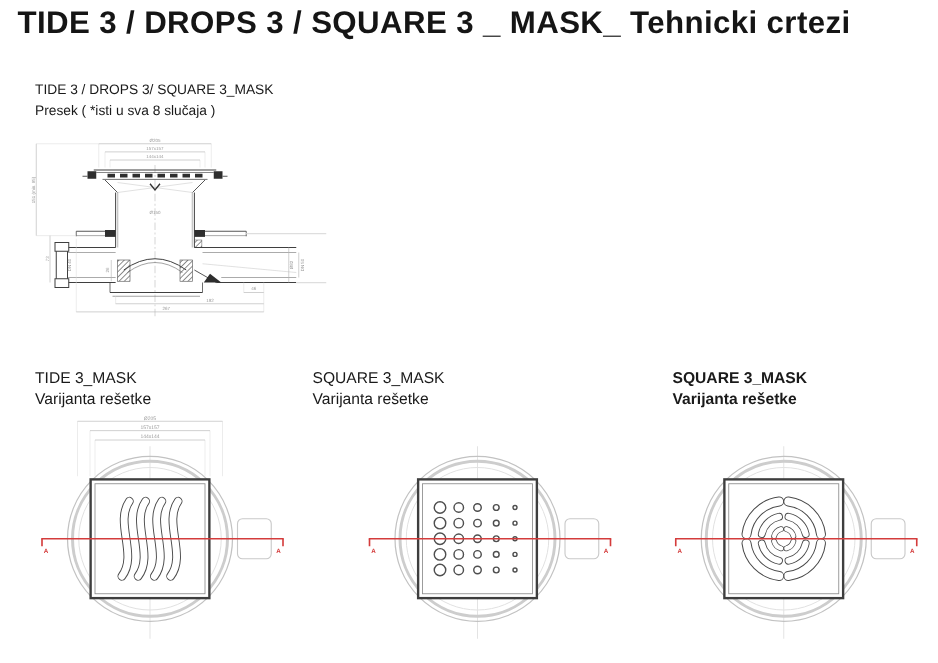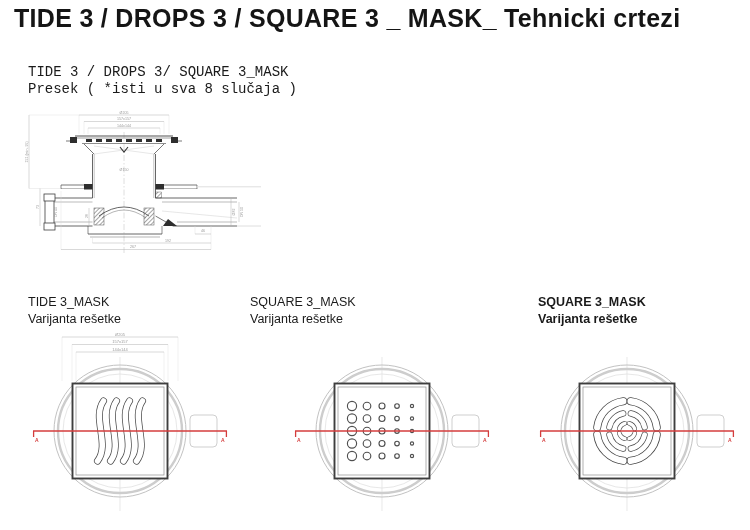--- a/index.html
+++ b/index.html
@@ -6,21 +6,21 @@
   body{
     width:750px;height:530px;position:relative;overflow:hidden;
     background:#ffffff;color:#141414;
     font-family:"Liberation Sans", sans-serif;
   }
   .abs{position:absolute;}
   #title{
     left:14px;top:4px;margin:0;font-size:25px;font-weight:700;
     letter-spacing:.3px;color:#151515;white-space:nowrap;
   }
-  .head-block{font-size:14px;line-height:17px;color:#1a1a1a;font-family:Liberation Mono, monospace;}
+  .head-block{font-size:11px;line-height:17px;color:#1a1a1a;}
   .fig-label{font-size:12.5px;line-height:17px;color:#1a1a1a;}
   svg{display:block;}
   svg text{font-family:"Liberation Sans", sans-serif;}
   
   .ink{stroke:#3f3f3f;fill:none;}
   .ink2{stroke:#6a6a6a;fill:none;}
   .lt{stroke:#c9c9c9;fill:none;}
   .vlt{stroke:#dedede;fill:none;}
   .dimline{stroke:#b3b3b3;stroke-width:.5;fill:none;}
   .dimtext{fill:#9a9a9a;font-size:4px;text-anchor:middle;}

